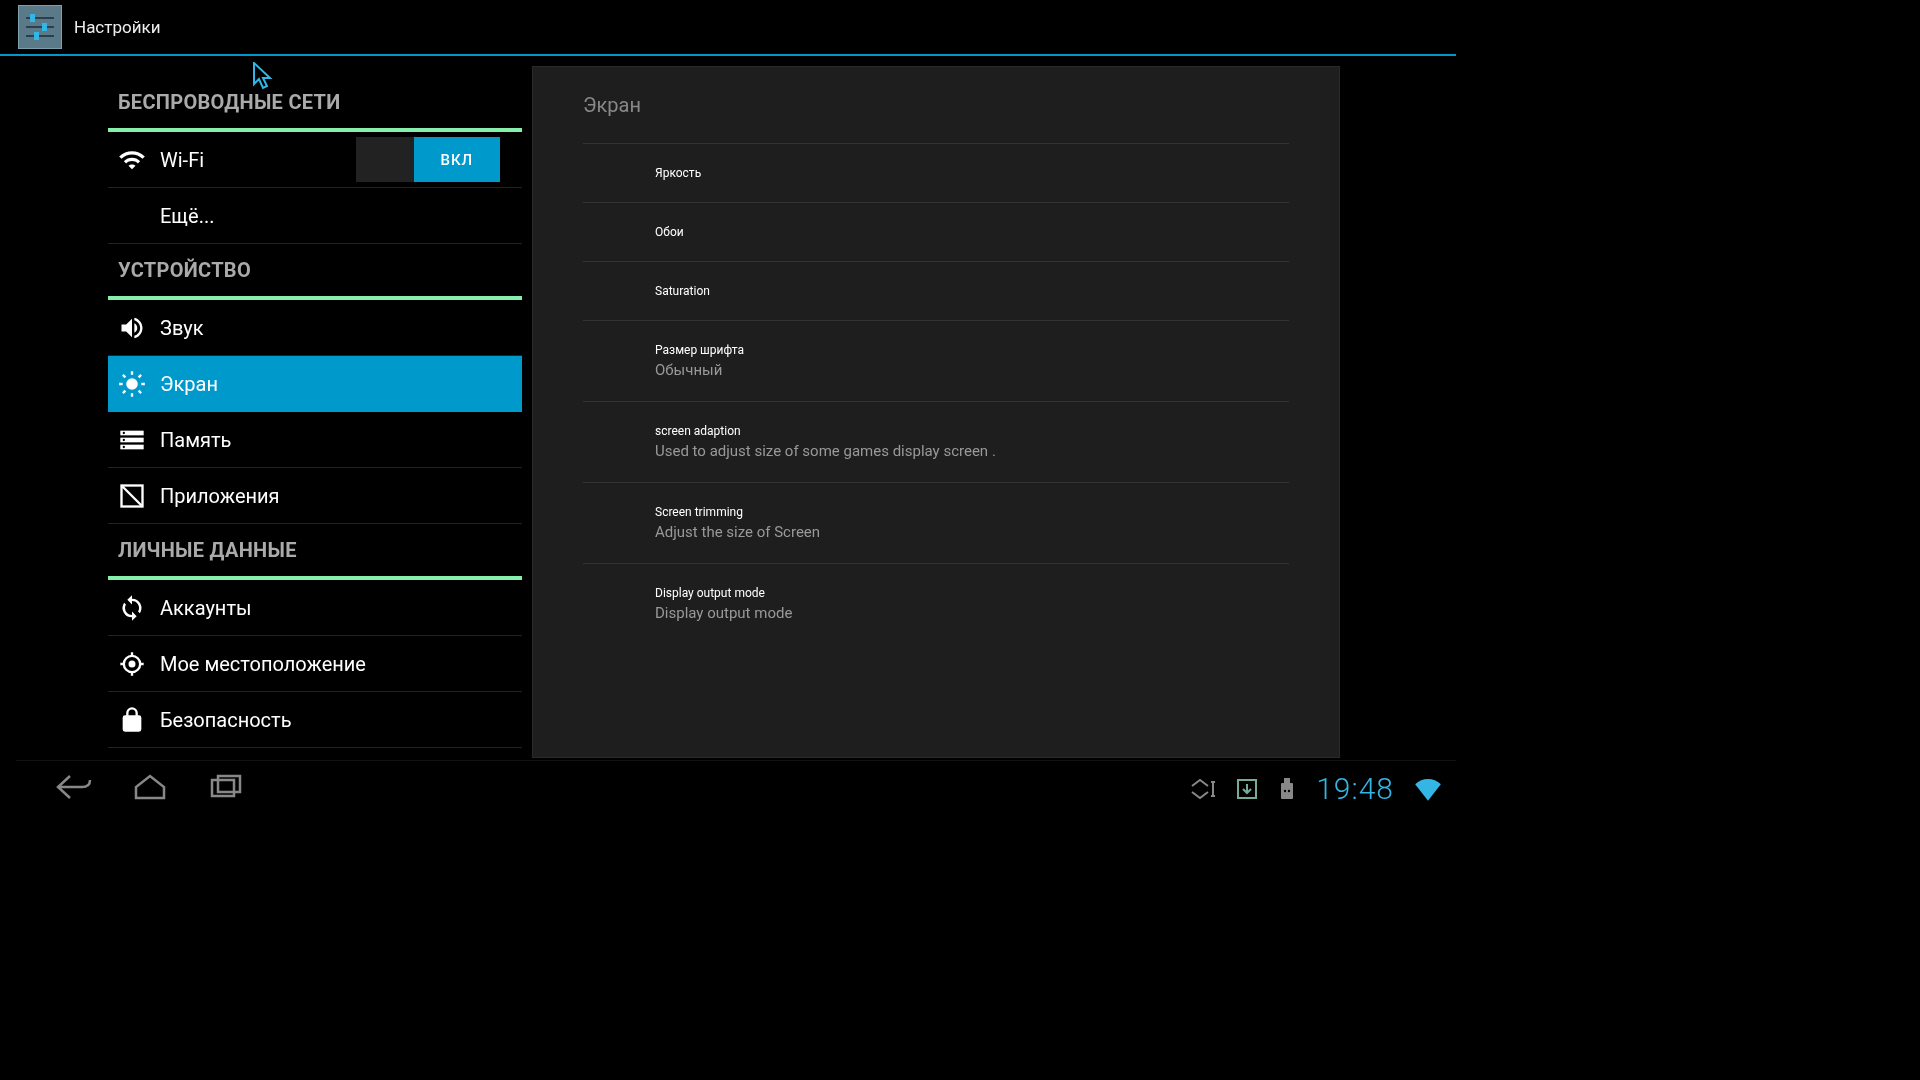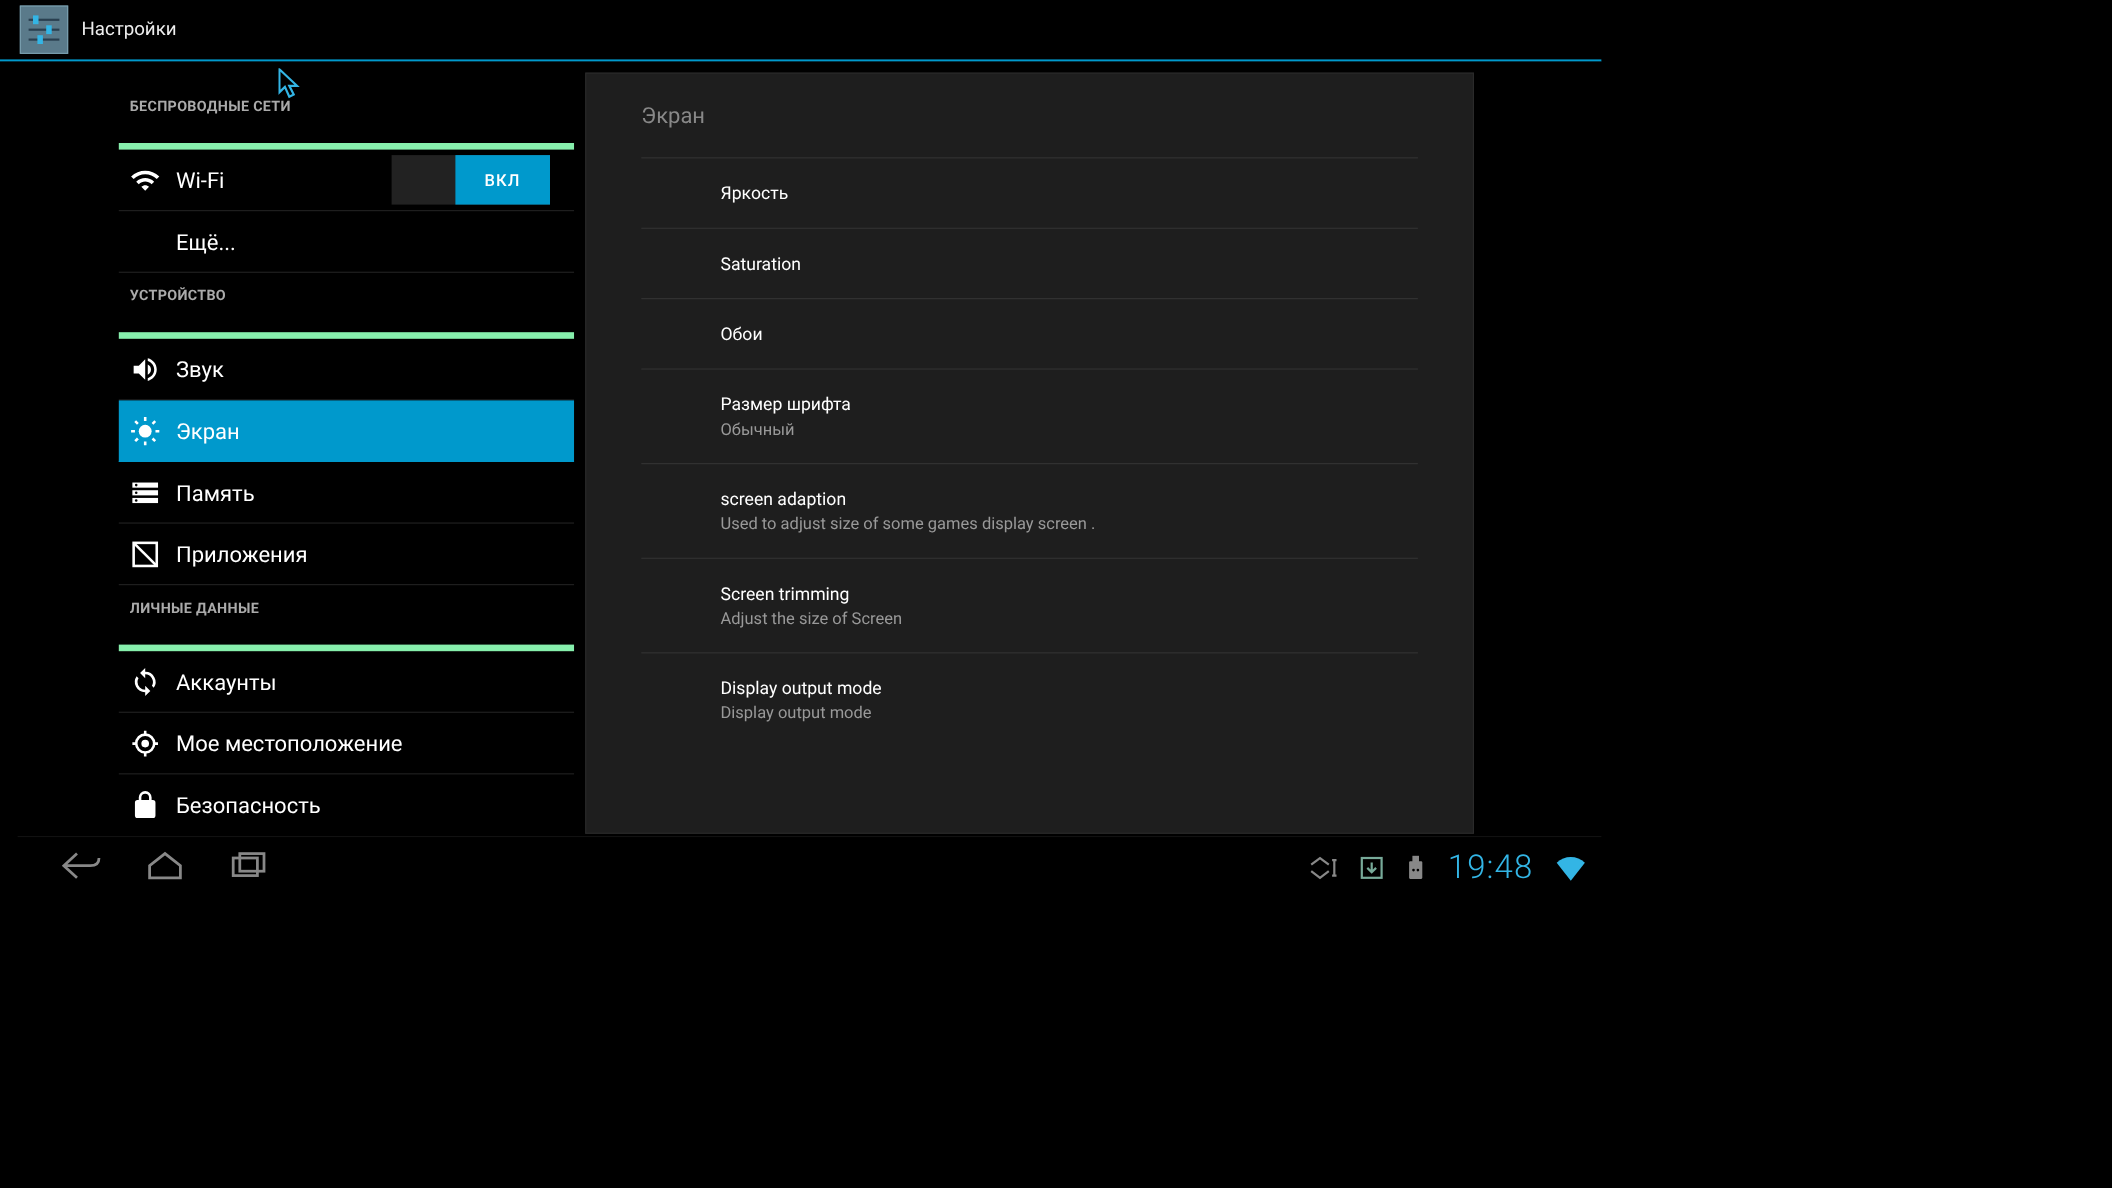--- a/index.html
+++ b/index.html
@@ -40,25 +40,25 @@
     height: 702px;
     background: #000;
   }
   .sidebar {
     width: 522px;
     padding-left: 108px;
     padding-top: 20px;
     overflow: hidden;
   }
   .section-header {
-    font-size: 13px;
+    font-size: 20px;
     font-weight: bold;
     color: #aaa;
-    padding: 14px 10px 25px 10px;
-    border-bottom: 6px solid #86efac;
+    padding: 14px 10px 14px 10px;
+    border-bottom: 4px solid #86efac;
     letter-spacing: 0.3px;
   }
   .sidebar-item {
     height: 56px;
     display: flex;
     align-items: center;
     padding-left: 10px;
     border-bottom: 1px solid #222;
     cursor: pointer;
   }
@@ -117,21 +117,21 @@
     font-size: 20px;
     color: #888;
     padding: 26px 0 26px 0;
   }
   .detail-item {
     border-top: 1px solid #333;
     padding: 22px 0 22px 72px;
     cursor: pointer;
   }
   .detail-item .title {
-    font-size: 16px;
+    font-size: 12px;
     color: #fff;
   }
   .detail-item .sub {
     font-size: 15px;
     color: #999;
     margin-top: 4px;
   }
   .navbar {
     position: absolute;
     bottom: 0;
@@ -287,24 +287,24 @@
     </div>
   </div>
 
   <div class="detail-wrap">
     <div class="detail">
       <div class="detail-title">Экран</div>
       <div class="detail-item">
         <div class="title">Яркость</div>
       </div>
       <div class="detail-item">
+        <div class="title">Обои</div>
+      </div>
+      <div class="detail-item">
         <div class="title">Saturation</div>
-      </div>
-      <div class="detail-item">
-        <div class="title">Обои</div>
       </div>
       <div class="detail-item">
         <div class="title">Размер шрифта</div>
         <div class="sub">Обычный</div>
       </div>
       <div class="detail-item">
         <div class="title">screen adaption</div>
         <div class="sub">Used to adjust size of some games display screen .</div>
       </div>
       <div class="detail-item">

